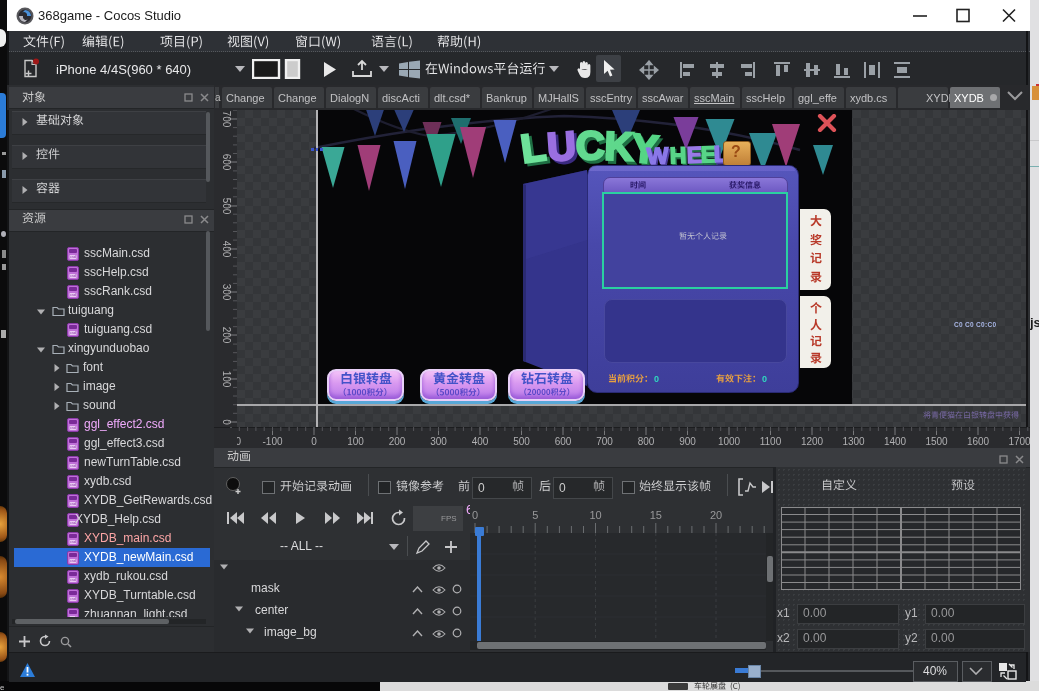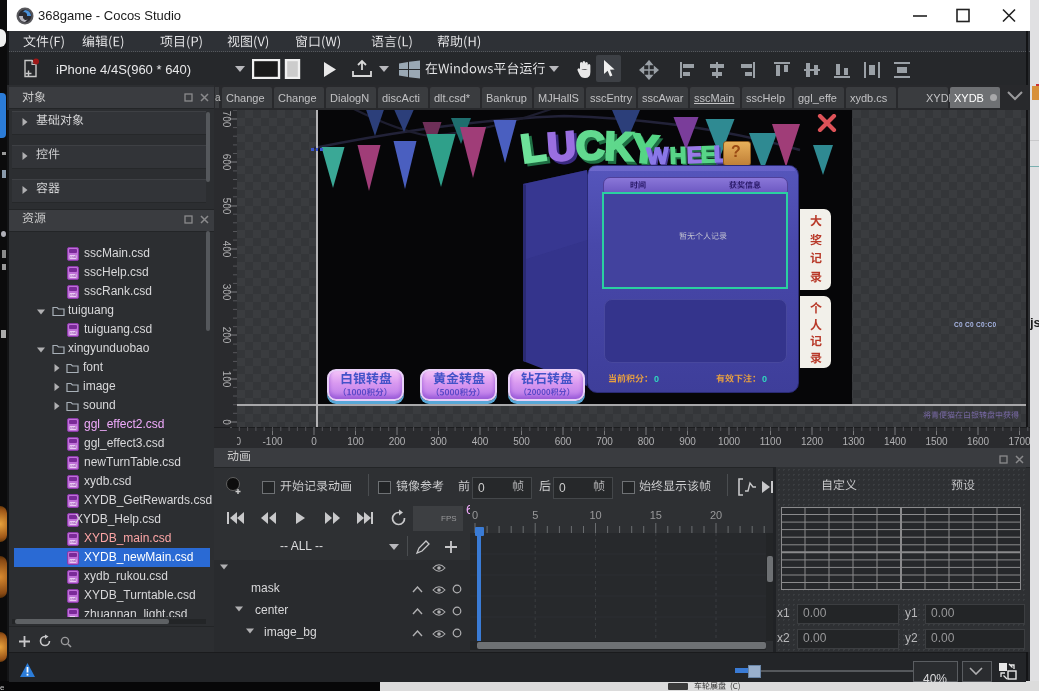--- a/index.html
+++ b/index.html
@@ -1223,21 +1223,21 @@
 <div style="position:absolute;left:931px;top:631px;font:12px 'Liberation Sans',sans-serif;color:#98989a;white-space:pre;">0.00</div>
 <svg style="position:absolute;left:19px;top:662px" width="17" height="17" viewBox="0 0 17 17">
 <path d="M8.5 1 L16 15 H1 Z" fill="#2b7cd8" rx="2"></path>
 <rect x="7.6" y="5" width="1.8" height="5.5" fill="#ffffff"></rect>
     <rect x="7.6" y="11.8" width="1.8" height="1.8" fill="#ffffff"></rect>
   </svg>
 <div style="position:absolute;left:759px;top:670px;width:167px;height:2px;background:#55585c;"></div>
 <div style="position:absolute;left:735px;top:668px;width:14px;height:5px;background:#3a7bd5;"></div>
 <div style="position:absolute;left:748px;top:665px;width:11px;height:11px;background:#9ab0cc;border:1px solid #6a86a8;"></div>
 <div style="position:absolute;left:913px;top:661px;width:43px;height:19px;background:#2a2c2f;border:1px solid #5a5d61;"></div>
-<div style="position:absolute;left:923px;top:664px;font:12px 'Liberation Sans',sans-serif;color:#dcdcde;white-space:pre;margin-top:8px;">40%</div>
+<div style="position:absolute;left:923px;top:664px;font:12px 'Liberation Sans',sans-serif;color:#dcdcde;white-space:pre;">40%</div>
 <div style="position:absolute;left:962px;top:661px;width:28px;height:19px;background:#2a2c2f;border:1px solid #5a5d61;"></div>
 <svg style="position:absolute;left:969px;top:667px" width="14" height="8">
     <path d="M1 1 L7 7 L13 1" stroke="#b0b0b2" stroke-width="1.6" fill="none"></path>
   </svg>
 <svg style="position:absolute;left:998px;top:662px" width="19" height="18" viewBox="0 0 19 18">
 <rect x="1" y="1" width="8" height="8" fill="#e8e8e8"></rect>
 <rect x="10" y="9" width="8" height="8" fill="none" stroke="#e8e8e8" stroke-width="1.4"></rect>
 <path d="M12 3 H16 V7 M14.5 5.5 L11 2 M7 11 H3 V15 M5.5 13.5 L9 17" stroke="#e8e8e8" stroke-width="1.3" fill="none"></path>
   </svg>
 </body></html>

